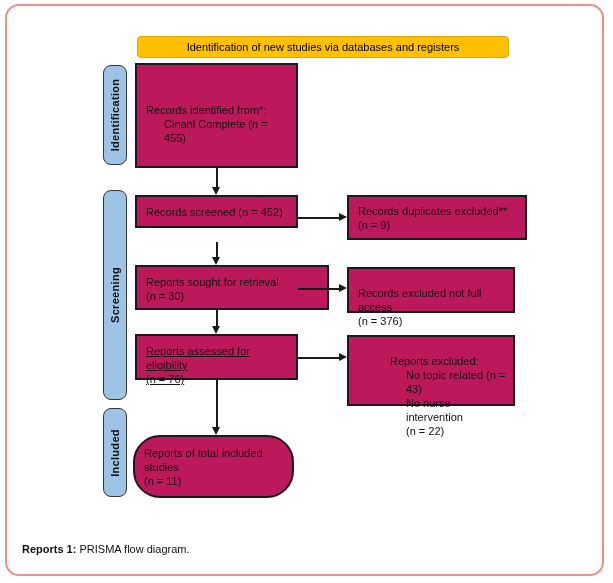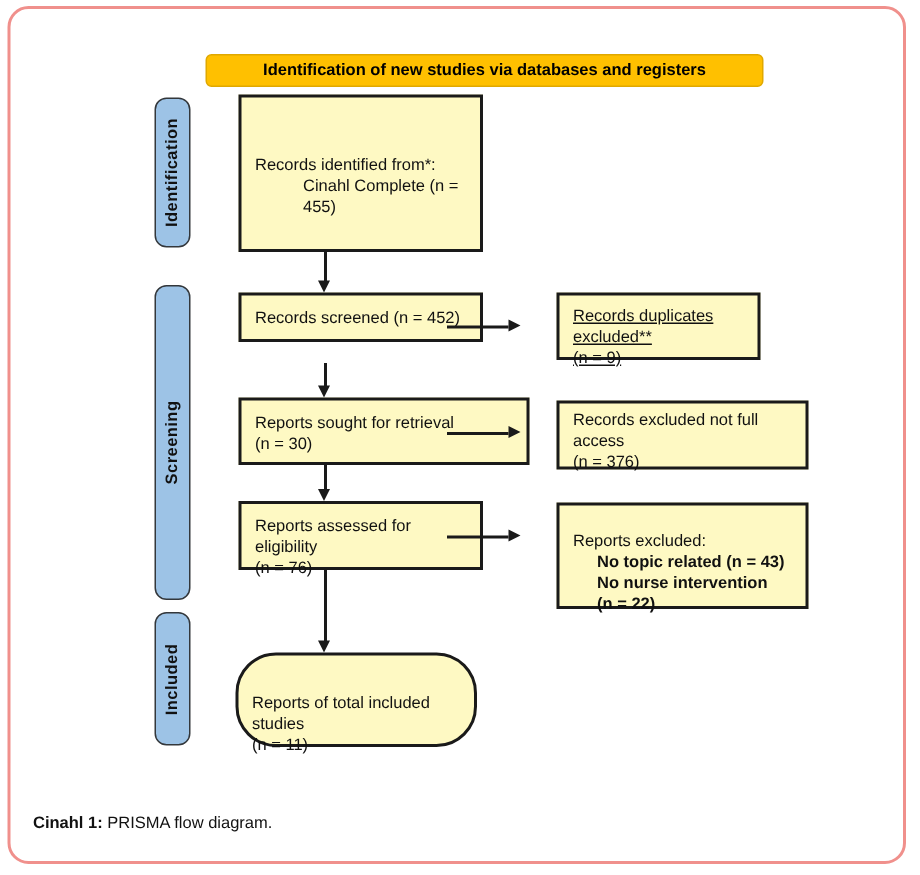--- a/index.html
+++ b/index.html
@@ -20,21 +20,21 @@
     border: 2px solid #f0908c;
     border-radius: 14px;
   }
   .banner {
     position: absolute;
     left: 137px; top: 36px; width: 372px; height: 22px;
     background: #FFC000;
     border: 1px solid #e0a800;
     border-radius: 4px;
     display: flex; align-items: center; justify-content: center;
-    font-size: 11px; font-weight: bold; color: #000000;
+    font-size: 11px; font-weight: normal; color: #000000;
   }
   .stage {
     position: absolute;
     left: 103px; width: 24px;
     background: #9DC3E6;
     border: 1.5px solid #33373b;
     border-radius: 8px;
     display: flex; align-items: center; justify-content: center;
     overflow: hidden;
   }
@@ -42,37 +42,36 @@
     transform: rotate(-90deg);
     white-space: nowrap;
     font-size: 11px; font-weight: bold; color: #111111;
     letter-spacing: 0.3px;
   }
   .stage-identification { top: 65px;  height: 100px; }
   .stage-screening      { top: 190px; height: 210px; }
   .stage-included       { top: 408px; height: 89px; }
   .fbox {
     position: absolute;
-    background: #fef9c3;
+    background: #be185d;
     border: 2px solid #1a1a1a;
     font-size: 11px; color: #111111;
     line-height: 14px;
-    margin-left: 24px;
   }
   .fbox .line { padding-left: 9px; padding-right: 4px; }
-  .fbox .indent { padding-left: 41px; }
+  .fbox .indent { padding-left: 27px; }
   .box-identified  { left: 135px; top: 63px;  width: 163px; height: 105px; padding-top: 38px; }
   .box-screened    { left: 135px; top: 195px; width: 163px; height: 33px; display: flex; flex-direction: column; justify-content: center; }
   .box-retrieval   { left: 135px; top: 265px; width: 194px; height: 45px; padding-top: 8px; }
-  .box-eligibility { left: 135px; top: 334px; width: 163px; height: 46px; padding-top: 8px; }
-  .box-included    { left: 133px; top: 435px; width: 161px; height: 63px; padding-top: 25px; border-radius: 27px; }
-  .side-duplicates { left: 347px; top: 195px; width: 136px; height: 45px; padding-top: 7px; text-decoration: underline; }
-  .side-fullaccess { left: 347px; top: 267px; width: 168px; height: 46px; padding-top: 4px; }
-  .side-excluded   { left: 347px; top: 335px; width: 168px; height: 71px; padding-top: 17px; }
-  .side-excluded .indent { padding-left: 25px; font-weight: bold; }
+  .box-eligibility { left: 135px; top: 334px; width: 163px; height: 46px; padding-top: 8px; text-decoration: underline; }
+  .box-included    { left: 133px; top: 435px; width: 161px; height: 63px; padding-top: 9px; border-radius: 27px; }
+  .side-duplicates { left: 347px; top: 195px; width: 180px; height: 45px; padding-top: 7px; }
+  .side-fullaccess { left: 347px; top: 267px; width: 168px; height: 46px; padding-top: 17px; }
+  .side-excluded   { left: 347px; top: 335px; width: 168px; height: 71px; padding-top: 17px; padding-left: 32px; }
+  .side-excluded .indent { padding-left: 25px; }
   .vline {
     position: absolute;
     width: 1.5px;
     background: #1a1a1a;
     left: 216px;
   }
   .varrowhead {
     position: absolute;
     left: 212px;
     width: 0; height: 0;
@@ -176,16 +175,16 @@
   <div class="hline" style="left:298px; top:217px; width:41px;"></div>
   <div class="harrowhead" style="left:339px; top:213px;"></div>
 
   <div class="hline" style="left:298px; top:288px; width:41px;"></div>
   <div class="harrowhead" style="left:339px; top:284px;"></div>
 
   <div class="hline" style="left:298px; top:357px; width:41px;"></div>
   <div class="harrowhead" style="left:339px; top:353px;"></div>
 
   <div class="caption">
-    <b>Cinahl 1:</b><span> PRISMA flow diagram.</span>
+    <b>Reports 1:</b><span> PRISMA flow diagram.</span>
   </div>
 
 </div>
 
 </body></html>

